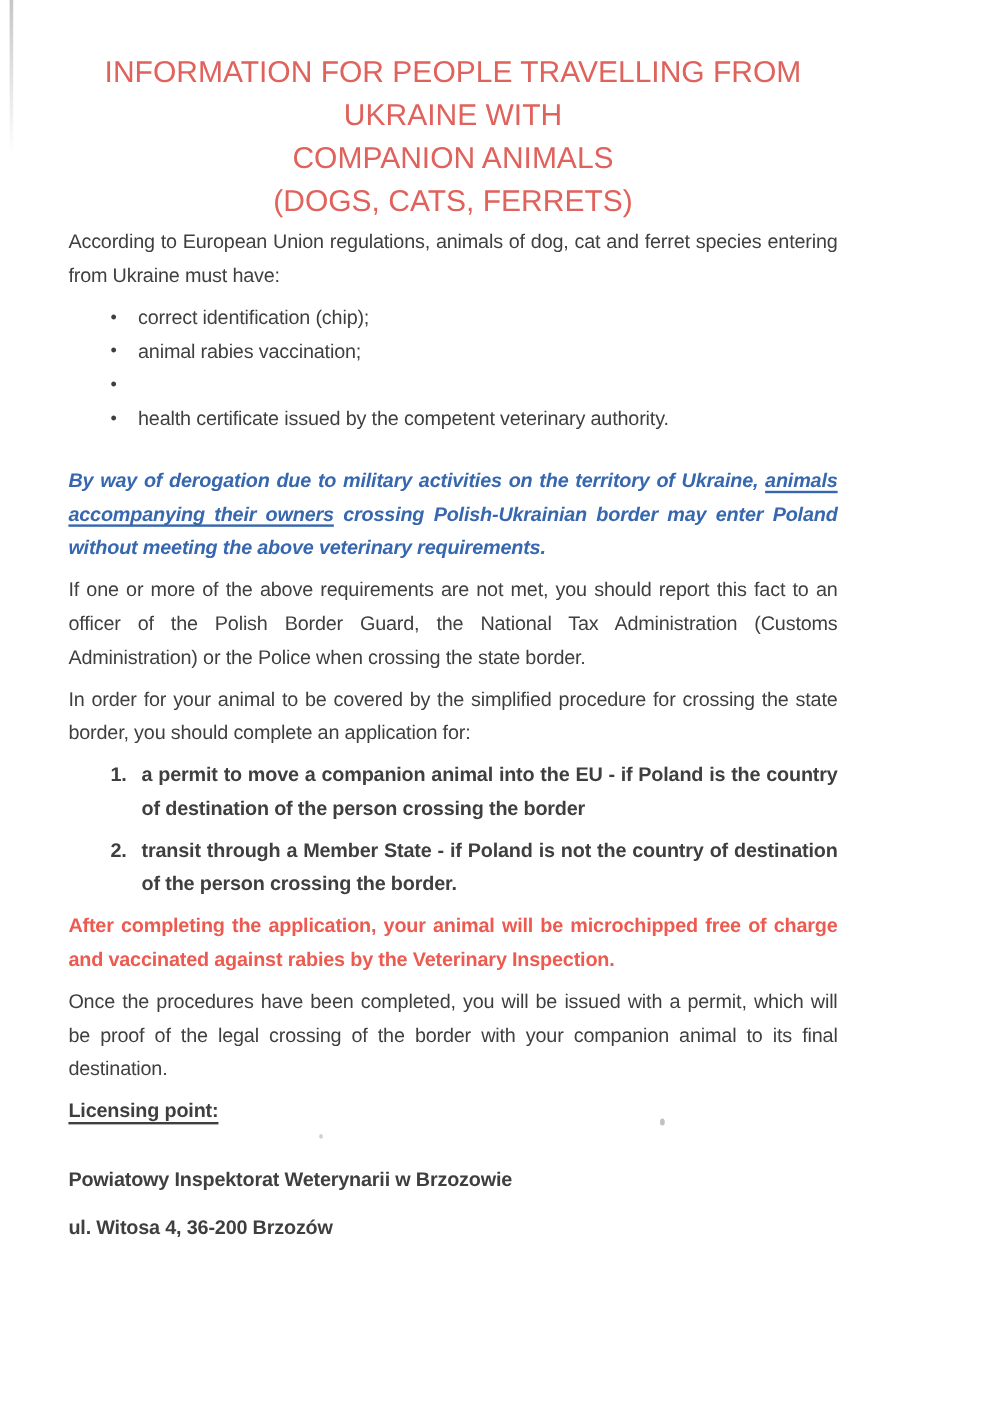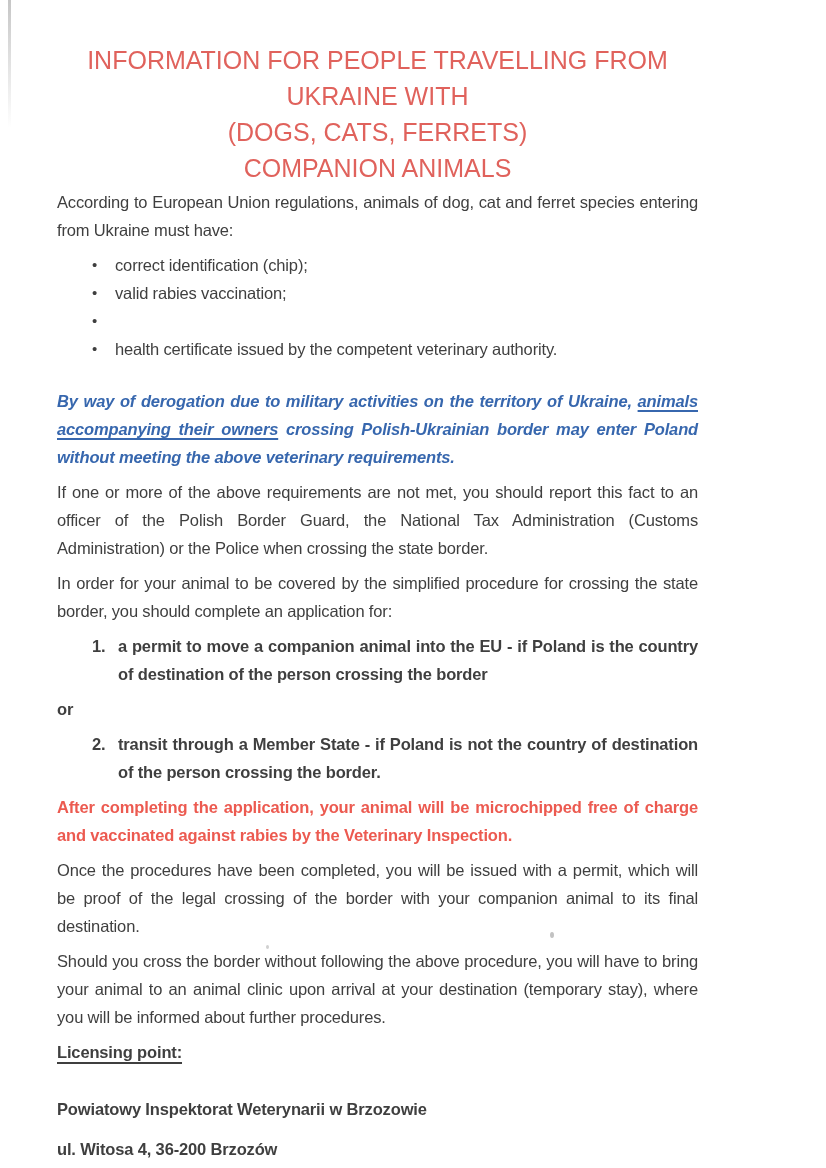--- a/index.html
+++ b/index.html
@@ -91,34 +91,34 @@
 <body>
 
 <div class="page">
 
   <div class="edge-line"></div>
   <div class="speck speck-a"></div>
   <div class="speck speck-b"></div>
 
   <h1 class="title">
     <span class="title-line">INFORMATION FOR PEOPLE TRAVELLING FROM UKRAINE WITH</span>
+    <span class="title-line">COMPANION ANIMALS</span>
     <span class="title-line">(DOGS, CATS, FERRETS)</span>
-    <span class="title-line">COMPANION ANIMALS</span>
   </h1>
 
   <p class="body-par">According to European Union regulations, animals of dog, cat and ferret species entering from Ukraine must have:</p>
 
   <ul class="req-list">
     <li class="req-item">
       <span class="bullet">•</span>
       <span>correct identification (chip);</span>
     </li>
     <li class="req-item">
       <span class="bullet">•</span>
-      <span>valid rabies vaccination;</span>
+      <span>animal rabies vaccination;</span>
     </li>
     <li class="req-item">
       <span class="bullet">•</span>
     </li>
     <li class="req-item">
       <span class="bullet">•</span>
       <span>health certificate issued by the competent veterinary authority.</span>
     </li>
   </ul>
 
@@ -126,31 +126,29 @@
 
   <p class="body-par">If one or more of the above requirements are not met, you should report this fact to an officer of the Polish Border Guard, the National Tax Administration (Customs Administration) or the Police when crossing the state border.</p>
 
   <p class="body-par">In order for your animal to be covered by the simplified procedure for crossing the state border, you should complete an application for:</p>
 
   <div class="option">
     <span class="opt-num">1.</span>
     <span class="opt-text">a permit to move a companion animal into the EU - if Poland is the country of destination of the person crossing the border</span>
   </div>
 
-  <p class="or-label">or</p>
 
   <div class="option">
     <span class="opt-num">2.</span>
     <span class="opt-text">transit through a Member State - if Poland is not the country of destination of the person crossing the border.</span>
   </div>
 
   <p class="alert-par">After completing the application, your animal will be microchipped free of charge and vaccinated against rabies by the Veterinary Inspection.</p>
 
   <p class="body-par">Once the procedures have been completed, you will be issued with a permit, which will be proof of the legal crossing of the border with your companion animal to its final destination.</p>
 
-  <p class="body-par">Should you cross the border without following the above procedure, you will have to bring your animal to an animal clinic upon arrival at your destination (temporary stay), where you will be informed about further procedures.</p>
 
   <p class="licensing-heading"><span class="u">Licensing point:</span></p>
 
   <p class="contact">Powiatowy Inspektorat Weterynarii w Brzozowie</p>
   <p class="contact">ul. Witosa 4, 36-200 Brzozów</p>
 
 </div>
 
 </body></html>

